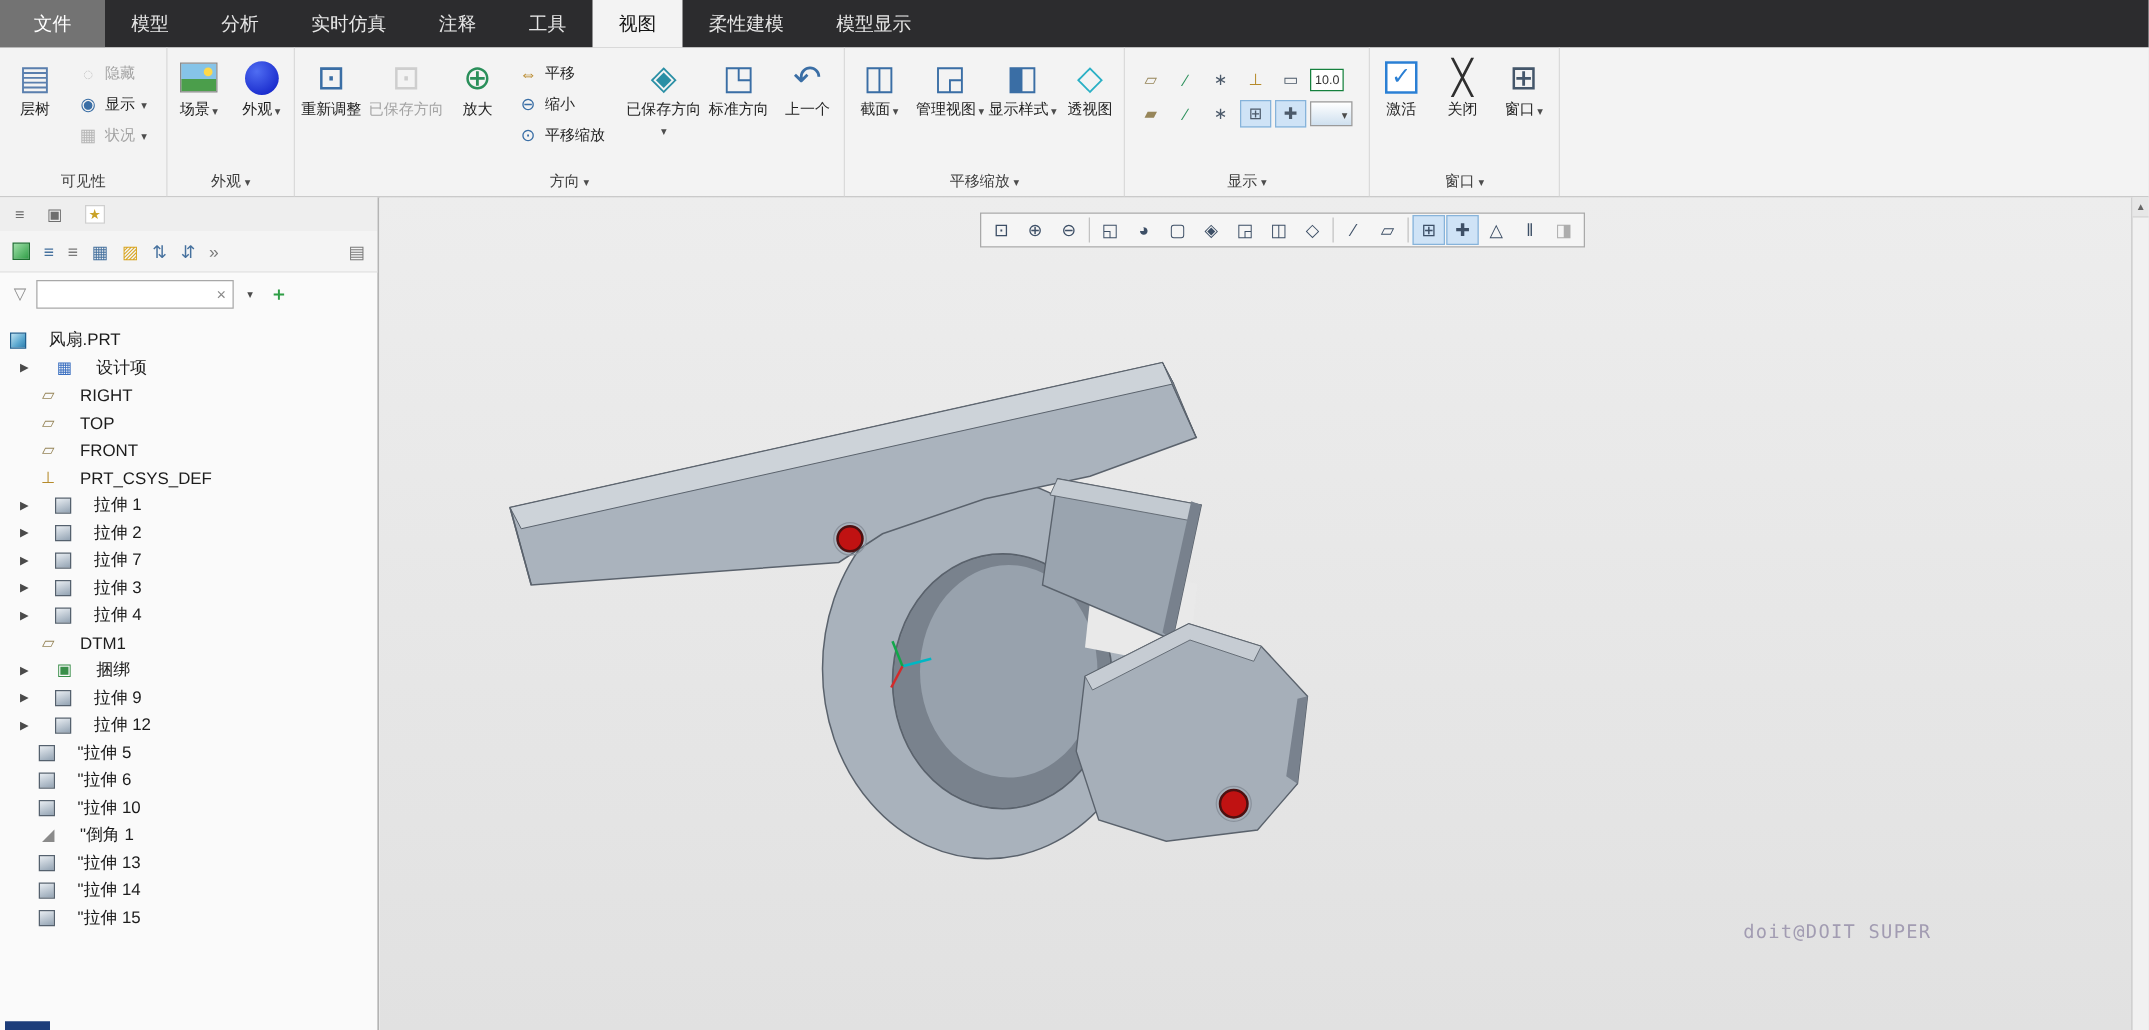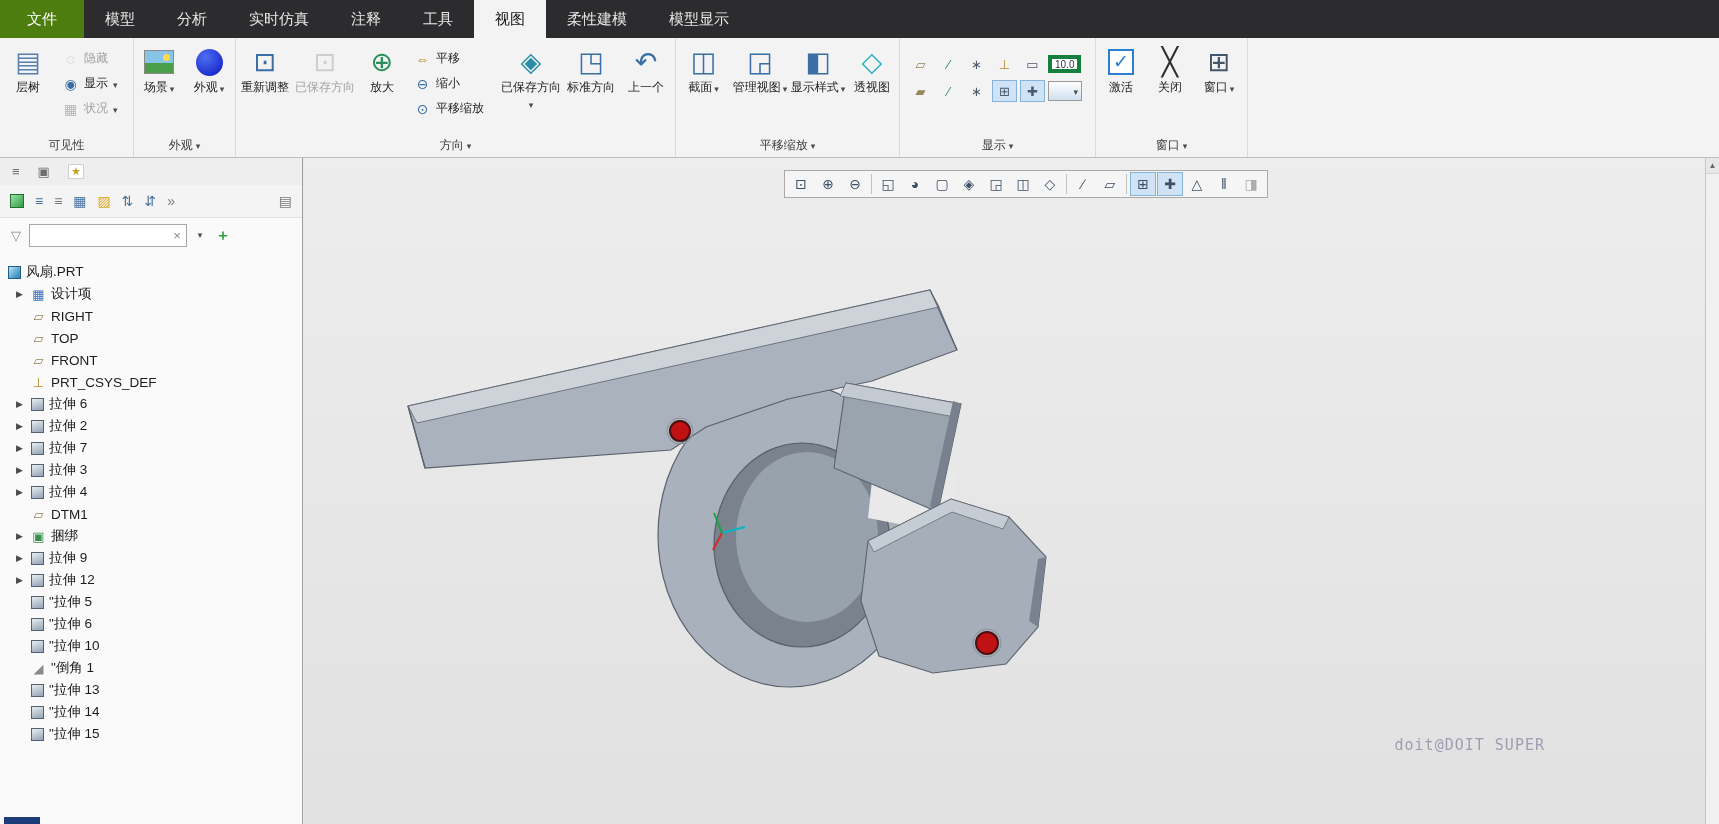--- a/index.html
+++ b/index.html
@@ -9,21 +9,21 @@
     font-family:"Liberation Sans","DejaVu Sans",sans-serif;
     background:#e9e9e9;
     -webkit-font-smoothing:antialiased;
   }
 
   
   .menubar { position:absolute; left:0; top:0; width:1719px; height:38px;
              background:#2c2c2e; display:flex; align-items:stretch; }
   .mtab { display:flex; align-items:center; padding:0 21px; font-size:15px;
           color:#e6e6e6; cursor:default; white-space:nowrap; }
-  .mtab.file { background:#4d7c0f; color:#fff; padding:0 27px; }
+  .mtab.file { background:#737373; color:#fff; padding:0 27px; }
   .mtab.active { background:#f3f3f3; color:#141414; }
 
   
   .ribbon { position:absolute; left:0; top:38px; width:1719px; height:120px;
             background:#f3f3f3; border-bottom:1px solid #bdbdbd; display:flex; }
   .rgroup { display:flex; flex-direction:column; border-right:1px solid #dadada; height:119px; }
   .rbody { flex:1; display:flex; align-items:flex-start; padding-top:3px; }
   .rfooter { height:24px; display:flex; align-items:center; justify-content:center;
              font-size:12px; color:#3c3c3c; gap:3px; }
   .bigbtn { display:flex; flex-direction:column; align-items:center; font-size:12px;
@@ -47,21 +47,21 @@
                  background:radial-gradient(circle at 35% 30%, #4f6df2, #0a18c2); }
   .check-icon { width:26px; height:26px; border:2px solid #2a7fd4; background:#fff;
                 color:#2a7fd4; font-size:19px; font-weight:bold;
                 display:flex; align-items:center; justify-content:center; }
 
   .show-grid { display:flex; flex-direction:column; gap:5px; padding:12px 8px 0 8px; }
   .show-row { display:flex; gap:3px; align-items:center; }
   .tgl { width:25px; height:22px; border:1px solid transparent; display:flex;
          align-items:center; justify-content:center; font-size:13px; color:#4c5a6a; }
   .tgl.pressed { background:#cfe3f6; border-color:#86b3da; }
-  .valbox { height:18px; border:4px solid #15803d; background:#fff; font-size:10px;
+  .valbox { height:18px; border:1px solid #15803d; background:#fff; font-size:10px;
             display:flex; align-items:center; padding:0 3px; color:#333; }
   .swatch { width:34px; height:20px; border:1px solid #9a9a9a;
             background:linear-gradient(#ffffff,#cfe0ef); display:flex; align-items:center;
             justify-content:flex-end; font-size:8px; padding-right:3px; color:#444; }
 
   
   .treepanel { position:absolute; left:0; top:158px; width:303px; height:666px;
                background:#fafafa; border-right:1px solid #9f9f9f; overflow:hidden; }
   .ttools1 { height:27px; background:#eeeeee; display:flex; align-items:center; gap:18px; padding:0 12px; }
   .ttools1 .ticonbtn { font-size:13px; color:#6e6e6e; }
@@ -77,21 +77,21 @@
   .funnel { font-size:13px; color:#8a8a8a; width:16px; text-align:center; }
   .searchbox { width:158px; height:23px; border:1px solid #a8a8a8; background:#fff;
                display:flex; align-items:center; }
   .searchbox input { flex:1; border:none; outline:none; font-size:12px; padding:0 5px;
                      background:transparent; font-family:inherit; min-width:0; }
   .clearx { width:18px; color:#8a8a8a; font-size:13px; text-align:center; }
   .dropbtn { width:16px; font-size:9px; color:#4a4a4a; text-align:center; }
   .addbtn { width:20px; font-size:15px; color:#2f9e46; text-align:center; font-weight:bold; }
 
   .tree { padding-top:9px; }
-  .trow { height:22px; display:flex; align-items:center; gap:5px; font-size:13.5px;
+  .trow { height:22px; display:flex; align-items:center; gap:18px; font-size:13.5px;
           color:#1c1c1c; padding-left:16px; white-space:nowrap; }
   .trow.root { padding-left:8px; }
   .trow.noarrow { padding-left:31px; }
   .arr { width:10px; font-size:9px; color:#4a4a4a; }
   .gicon { width:15px; text-align:center; font-size:13px; }
   .gicon.blue { color:#3a6fc0; }
   .gicon.plane { color:#97865a; }
   .gicon.csys { color:#b58a2a; }
   .gicon.grp { color:#3a8f4a; }
   .gicon.chf { color:#8a8a8a; }
@@ -388,21 +388,21 @@
       <span class="gicon plane">▱</span>
       <span>FRONT</span>
     </div>
     <div class="trow noarrow">
       <span class="gicon csys">⊥</span>
       <span>PRT_CSYS_DEF</span>
     </div>
     <div class="trow">
       <span class="arr">▶</span>
       <span class="ext"></span>
-      <span>拉伸 6</span>
+      <span>拉伸 1</span>
     </div>
     <div class="trow">
       <span class="arr">▶</span>
       <span class="ext"></span>
       <span>拉伸 2</span>
     </div>
     <div class="trow">
       <span class="arr">▶</span>
       <span class="ext"></span>
       <span>拉伸 7</span>

